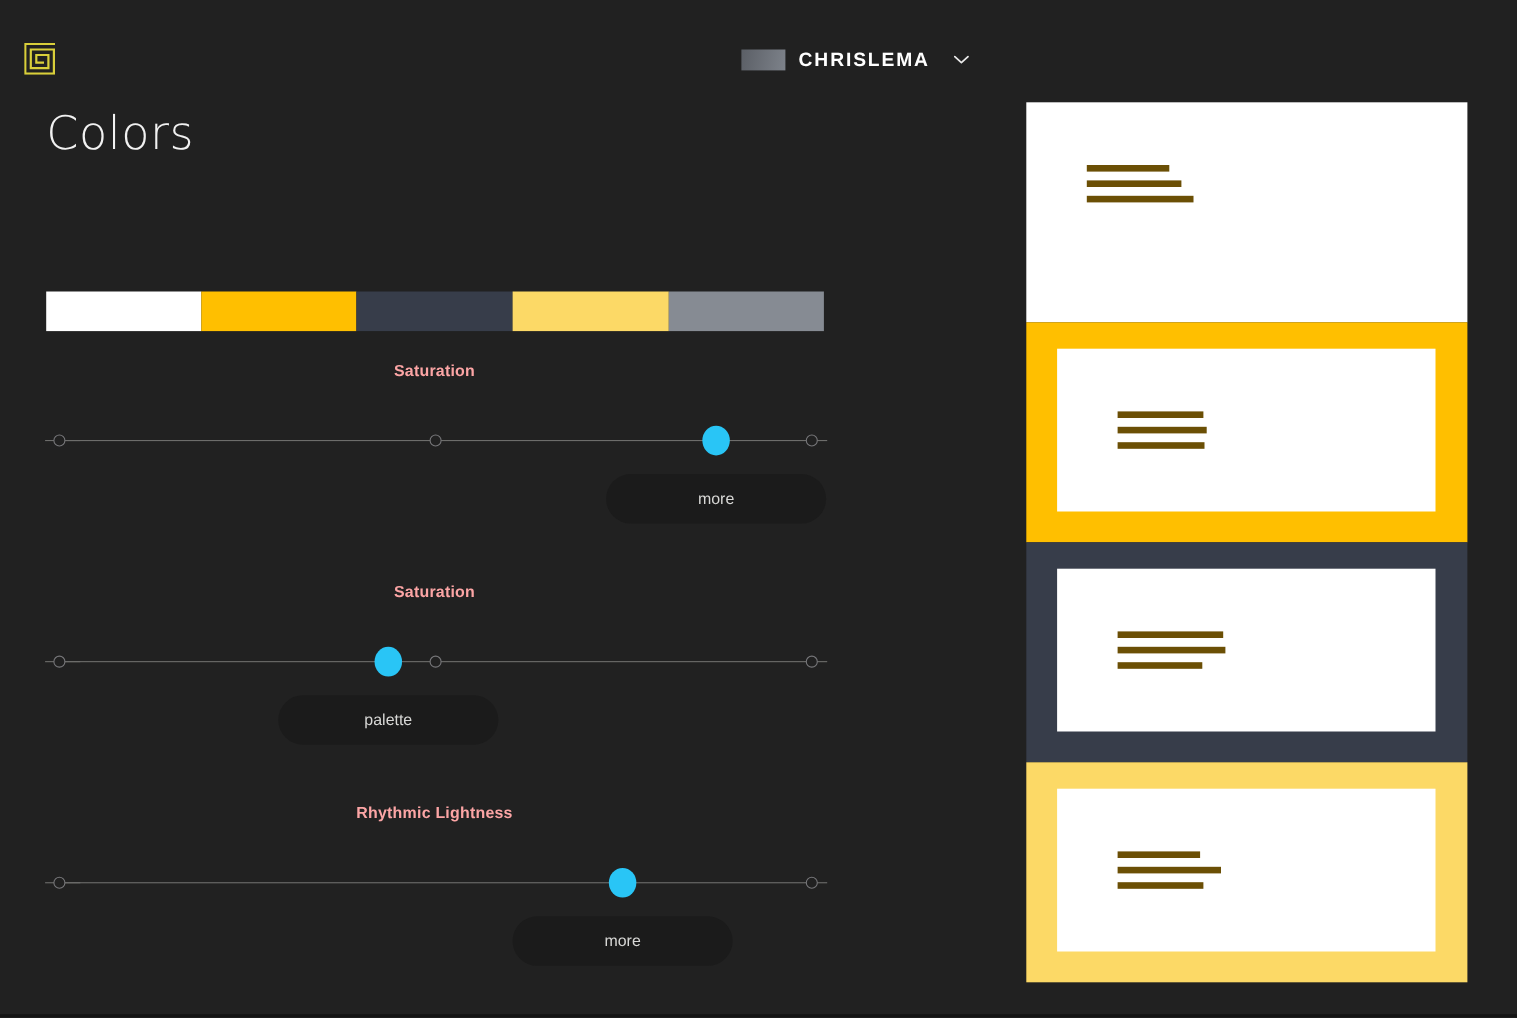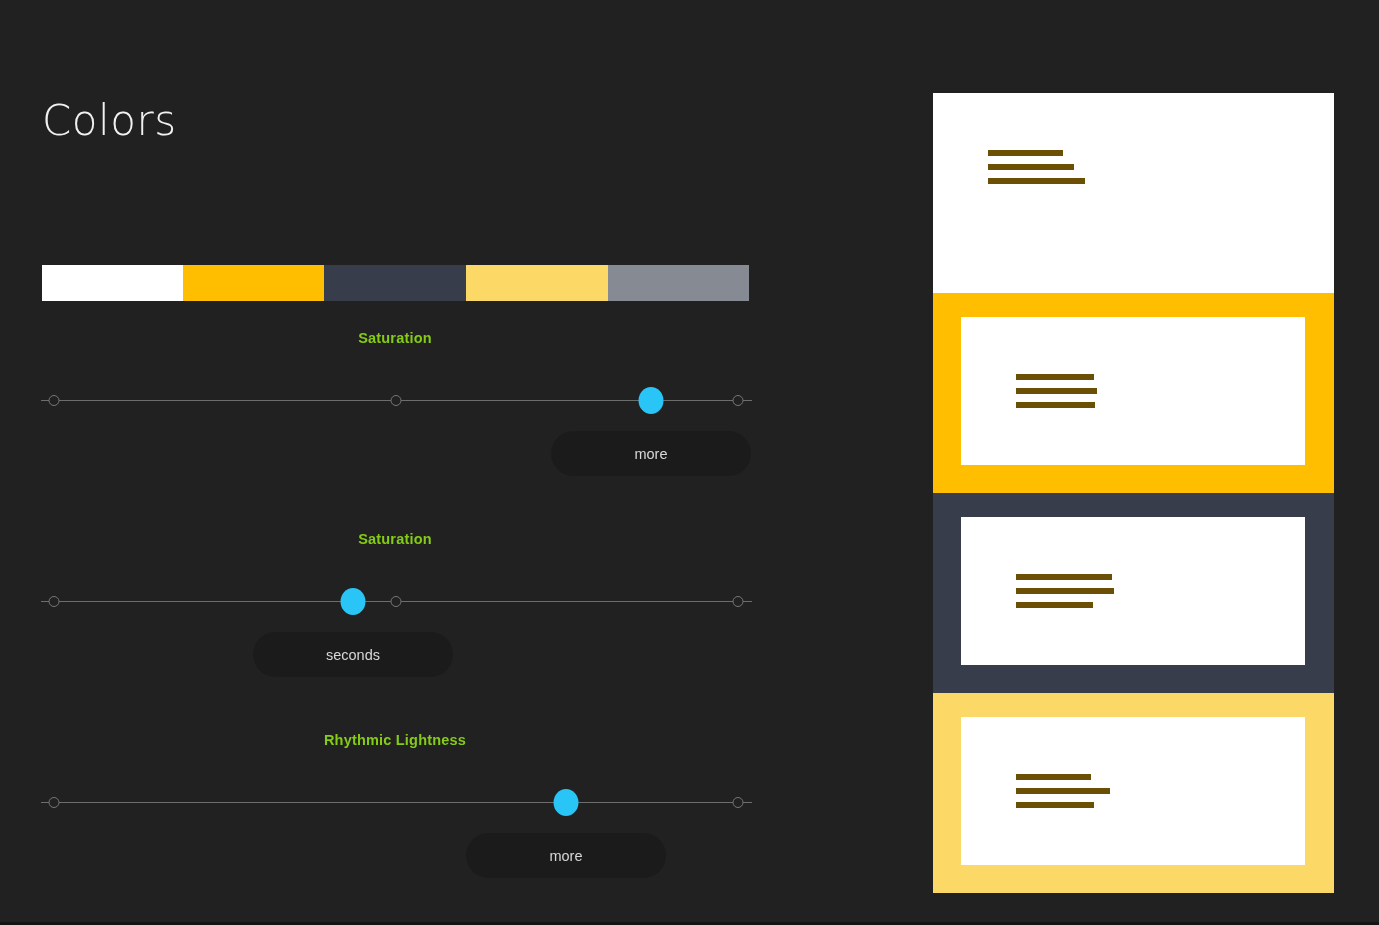--- a/index.html
+++ b/index.html
@@ -114,21 +114,21 @@
   .slider-group.g2 { top: 732px; }
 
   .slider-label {
     position: absolute;
     left: 0;
     top: 0;
     width: 790px;
     text-align: center;
     font-size: 14.5px;
     font-weight: bold;
-    color: #84cc16;
+    color: #fca5a5;
     letter-spacing: 0.2px;
   }
 
   .track-wrap {
     position: absolute;
     left: 0;
     top: 56px;
     width: 790px;
     height: 30px;
   }
@@ -232,20 +232,38 @@
     width: 1379px;
     height: 3px;
     background: #141414;
   }
 </style>
 </head>
 <body>
 
 <div id="app">
 
+  <div class="header">
+
+    <div class="logo">
+      <svg width="28" height="29" viewBox="0 0 28 29" fill="none">
+        <path d="M27 1 H1 V28 H27 V6 H6 V23 H22 V11 H11 V18 H17" stroke="#d9cf3a" stroke-width="2" fill="none" stroke-linecap="square" stroke-linejoin="miter"></path>
+      </svg>
+    </div>
+
+    <div class="account">
+      <div class="account-avatar"></div>
+      <div class="account-name">CHRISLEMA</div>
+      <div class="chevron">
+        <svg width="18" height="18" viewBox="0 0 18 18" fill="none">
+          <path d="M3 6.5 L9 12 L15 6.5" stroke="#e8e8e8" stroke-width="1.6" fill="none" stroke-linecap="round" stroke-linejoin="round"></path>
+        </svg>
+      </div>
+    </div>
+  </div>
 
   <div class="left">
 
     <div class="page-title">Colors</div>
 
 
     <div class="palette" id="palette">
         <div class="swatch" style="width: 141px; background: rgb(255, 255, 255);"></div>
         <div class="swatch" style="width: 141px; background: rgb(255, 191, 0);"></div>
         <div class="swatch" style="width: 142px; background: rgb(55, 61, 74);"></div>
@@ -274,21 +292,21 @@
           <div class="track-wrap">
             <div class="track"></div>
             <div class="track-cap left"></div>
             <div class="track-cap right"></div>
             <div class="tick" style="left: 54px;"></div>
             <div class="tick" style="left: 396px;"></div>
             <div class="tick" style="left: 738px;"></div>
             <div class="thumb" style="left: 353px;"></div>
           </div>
           <div class="pill" style="left: 353px;">
-            <span>seconds</span>
+            <span>palette</span>
           </div>
         </div>
         <div class="slider-group g2">
           <div class="slider-label">Rhythmic Lightness</div>
           <div class="track-wrap">
             <div class="track"></div>
             <div class="track-cap left"></div>
             <div class="track-cap right"></div>
             <div class="tick" style="left: 54px;"></div>
             <div class="tick" style="left: 738px;"></div>

